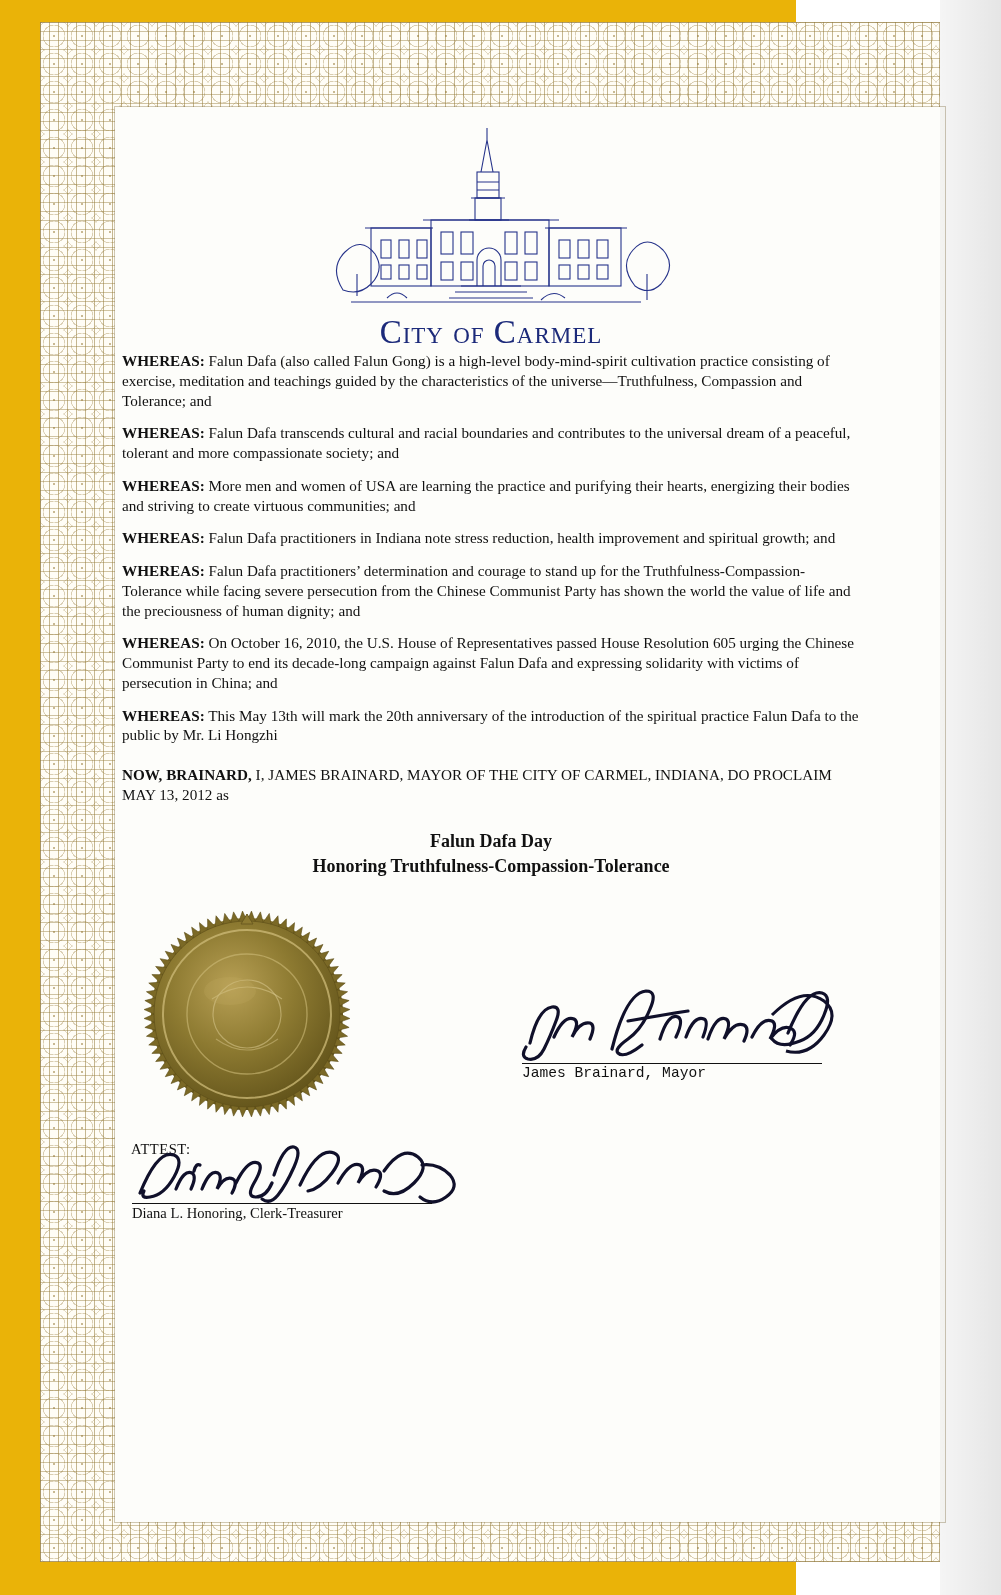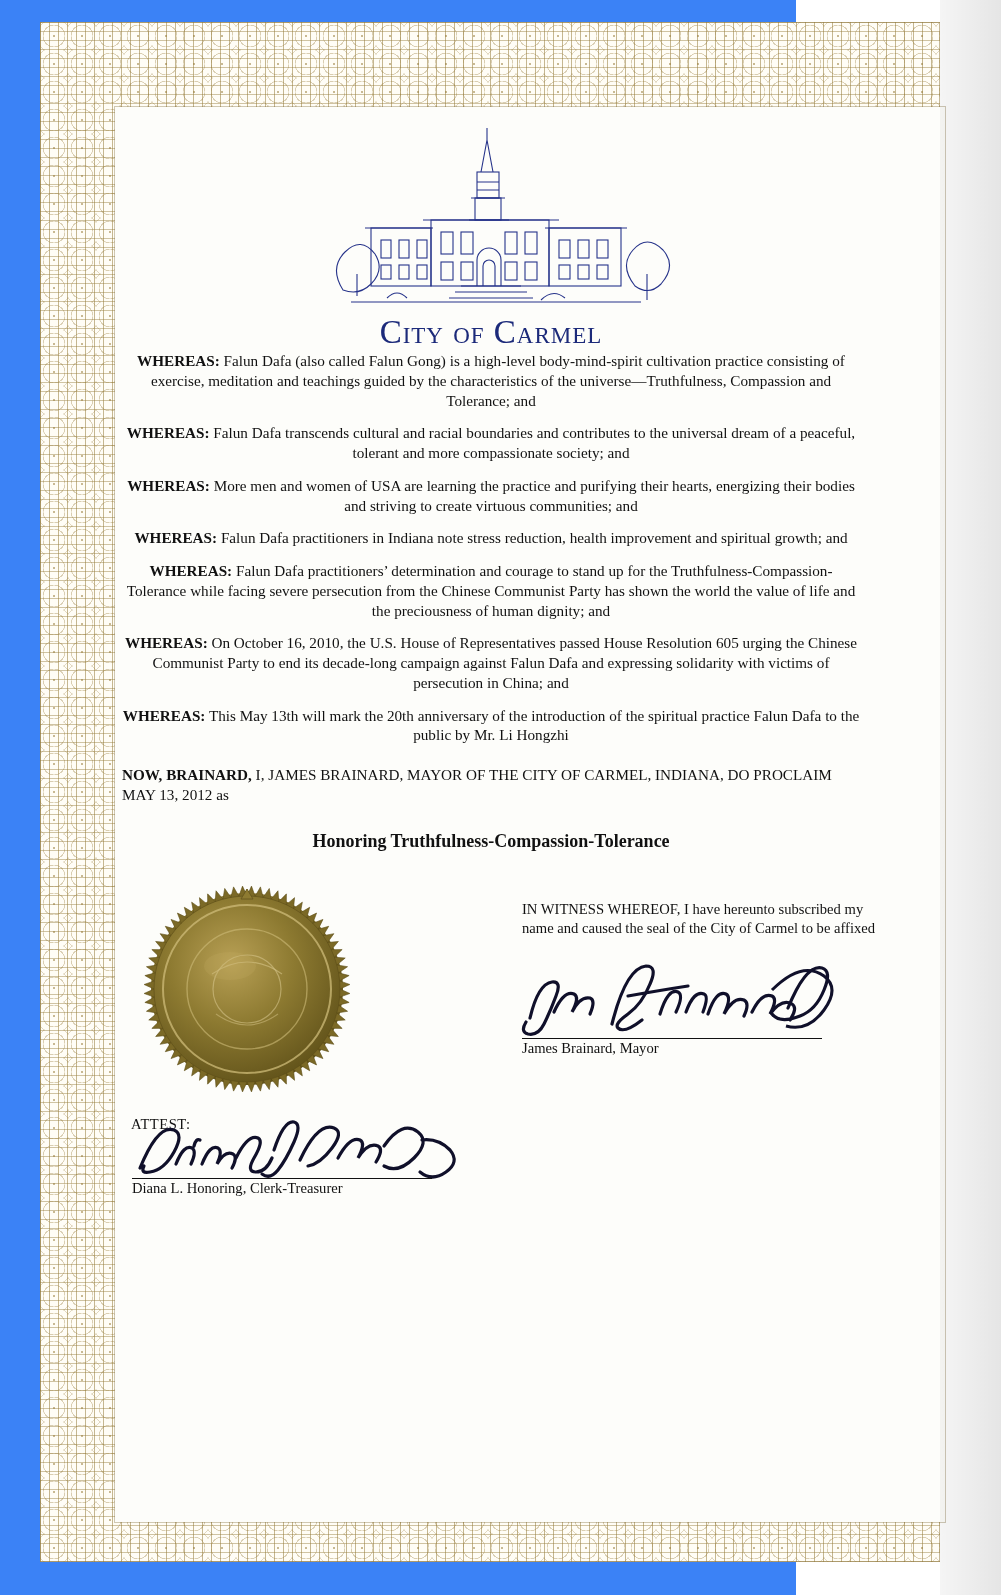--- a/index.html
+++ b/index.html
@@ -11,21 +11,21 @@
     width: 1001px;
     height: 1595px;
     font-family: "Liberation Serif", serif;
     overflow: hidden;
   }
 
   .page {
     position: relative;
     width: 796px;
     height: 1595px;
-    background: #3b82f6;
+    background: #eab308;
     box-sizing: border-box;
   }
 
   
   .border-outer {
     position: absolute;
     left: 40px;
     top: 22px;
     width: 900px;
     height: 1540px;
@@ -96,21 +96,21 @@
     font-variant: small-caps;
     font-weight: bold;
     letter-spacing: -1px;
   }
 
   .clause {
     font-size: 15.2px;
     line-height: 1.30;
     color: #111111;
     margin: 0 0 13px 0;
-    text-align: center;
+    text-align: left;
   }
   .clause b { font-weight: bold; }
 
   .resolve {
     font-size: 15.2px;
     line-height: 1.30;
     color: #111;
     margin: 20px 0 0 0;
   }
   .resolve b { font-weight: bold; }
@@ -158,20 +158,21 @@
     top: 160px;
     width: 300px;
     border-bottom: 1px solid #111;
   }
   .sig-name-1 {
     position: absolute;
     left: 400px;
     top: 162px;
     font-size: 14.6px;
     color: #111;
+    font-family: Liberation Mono, monospace;
   }
   .signature-mayor {
     position: absolute;
     left: 398px;
     top: 78px;
     width: 330px;
     height: 90px;
     pointer-events: none;
   }
 
@@ -290,20 +291,21 @@
       <p class="clause"><b>WHEREAS:</b><span> More men and women of USA are learning the practice and purifying their hearts, energizing their bodies and striving to create virtuous communities; and</span></p>
       <p class="clause"><b>WHEREAS:</b><span> Falun Dafa practitioners in Indiana note stress reduction, health improvement and spiritual growth; and</span></p>
       <p class="clause"><b>WHEREAS:</b><span> Falun Dafa practitioners’ determination and courage to stand up for the Truthfulness-Compassion-Tolerance while facing severe persecution from the Chinese Communist Party has shown the world the value of life and the preciousness of human dignity; and</span></p>
       <p class="clause"><b>WHEREAS:</b><span> On October 16, 2010, the U.S. House of Representatives passed House Resolution 605 urging the Chinese Communist Party to end its decade-long campaign against Falun Dafa and expressing solidarity with victims of persecution in China; and</span></p>
       <p class="clause"><b>WHEREAS:</b><span> This May 13th will mark the 20th anniversary of the introduction of the spiritual practice Falun Dafa to the public by Mr. Li Hongzhi</span></p>
     </div>
 
     <p class="resolve"><b>NOW, BRAINARD,</b><span> I, JAMES BRAINARD, MAYOR OF THE CITY OF CARMEL, INDIANA, DO PROCLAIM MAY 13, 2012 as</span></p>
 
     <div class="honor-block">
+      <div class="honor-title">Falun Dafa Day</div>
       <div class="honor-sub">Honoring Truthfulness-Compassion-Tolerance</div>
     </div>
 
     <div class="sig-area">
 
       <svg class="seal" viewBox="0 0 210 210">
         <defs>
           <radialGradient id="sealgrad" cx="42%" cy="36%" r="72%">
             <stop offset="0%" stop-color="#b8a055"></stop>
             <stop offset="45%" stop-color="#8d7a31"></stop>
@@ -323,21 +325,20 @@
           <path d="M70 90 q35 -24 70 0" fill="none" stroke="#d6c488" stroke-width="1.2" opacity="0.6"></path>
           <path d="M74 130 q31 22 62 0" fill="none" stroke="#d6c488" stroke-width="1.2" opacity="0.5"></path>
           <ellipse cx="88" cy="82" rx="26" ry="14" fill="#c2ad66" opacity="0.22"></ellipse>
         </g>
         <g fill="none" stroke="#6a5a20" stroke-width="1">
 
           <path d="M105 5 l6 10 -12 0 z" fill="#8d7a31"></path>
         </g>
       </svg>
 
-      <div class="witness">IN WITNESS WHEREOF, I have hereunto subscribed my name and caused the seal of the City of Carmel to be affixed</div>
 
       <svg class="signature-mayor" viewBox="0 0 330 90">
         <g fill="none" stroke="#10102a" stroke-width="3.2" stroke-linecap="round">
           <path d="M10 62 q8 -34 22 -36 q10 -1 4 14 q-6 16 -12 28 q-6 12 -16 10 q-8 -2 -2 -12"></path>
           <path d="M34 56 q10 -22 20 -18 q6 3 -2 18 q8 -16 18 -14 q6 2 0 16"></path>
           <path d="M92 68 q14 -56 34 -58 q12 0 4 18 q-8 20 -22 30 q-14 10 -10 14 q6 6 24 -8"></path>
           <path d="M108 40 q34 -6 60 -10"></path>
           <path d="M140 58 q8 -26 18 -22 q6 3 -2 20 M166 56 q8 -22 18 -18 q5 2 -1 18"></path>
           <path d="M188 58 q8 -24 18 -20 q6 3 -2 20 q10 -18 20 -14 q6 3 0 16"></path>
           <path d="M232 56 q10 -20 20 -16 q6 3 -2 18 q12 -16 22 -10 q6 4 -2 16"></path>

